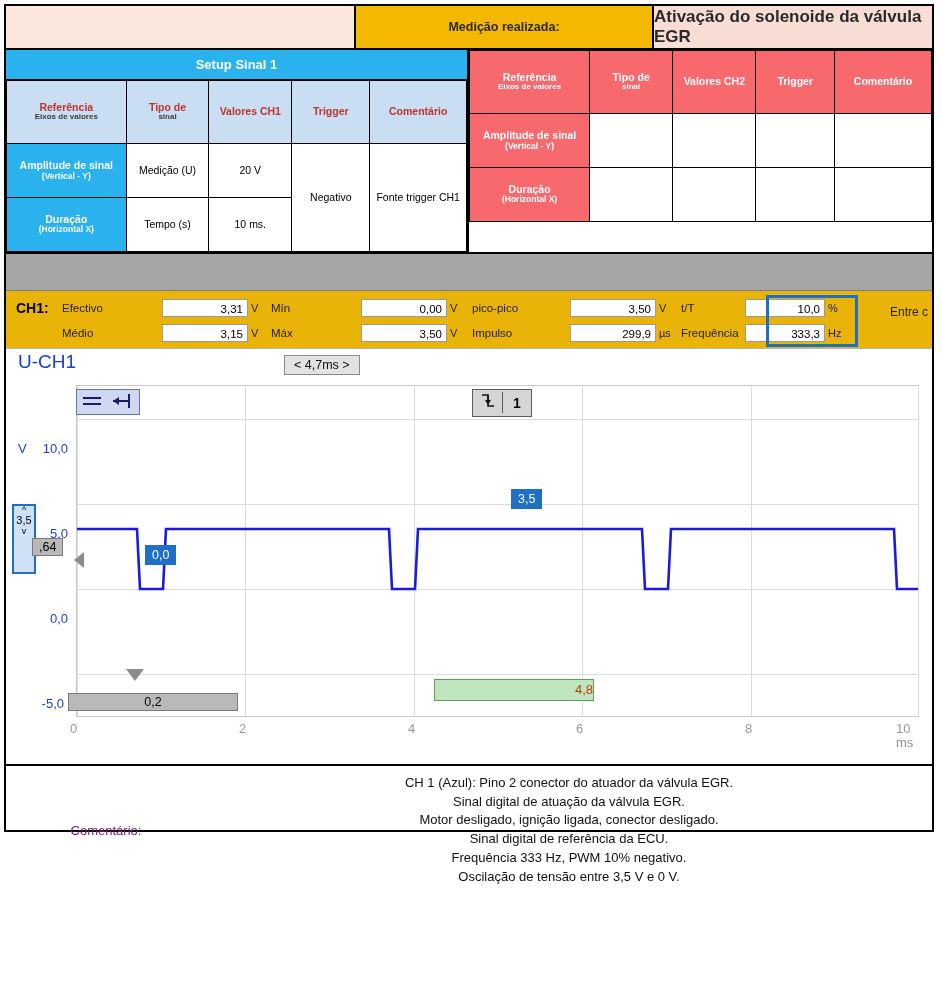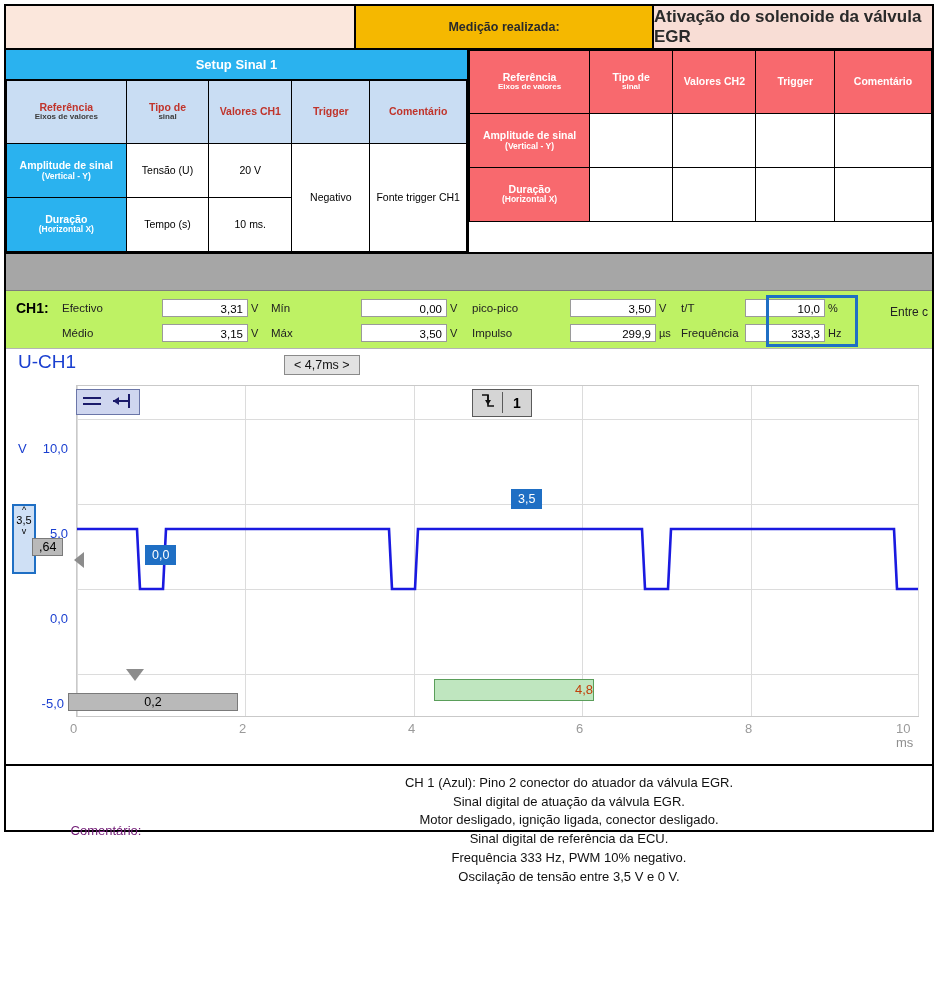--- a/index.html
+++ b/index.html
@@ -35,21 +35,21 @@
   .rowlab2{background:#f8696e;color:#ffffff;font-weight:bold;font-size:9.5px;line-height:1.1;}
   .rowlab2 .sub{display:block;font-size:8.5px;font-weight:bold;}
   .cell{background:#ffffff;color:#000;font-size:11px;}
   .r1{height:48px;}
   .r2{height:40px;}
 
   
   .grey-bar{height:36px;background:#a6a6a6;border-bottom:1px solid #7d7d7d;}
 
   
-  .meas{background:#bef264;border-bottom:1px solid #b4b4b4;padding:6px 6px 4px 6px;position:relative;height:58px;box-sizing:border-box;}
+  .meas{background:#eab308;border-bottom:1px solid #b4b4b4;padding:6px 6px 4px 6px;position:relative;height:58px;box-sizing:border-box;}
   .meas-row{display:flex;align-items:center;height:22px;margin-bottom:3px;}
   .ch-label{font-size:14px;font-weight:bold;color:#000;width:46px;padding-left:4px;}
   .m-name{font-size:11.5px;color:#222;}
   .m-box{background:#ffffff;border:1px solid #9a9a9a;height:18px;line-height:18px;text-align:right;
          padding-right:4px;font-size:11.5px;color:#000;box-sizing:border-box;}
   .m-unit{font-size:11px;color:#222;margin-left:3px;}
   .sel-box{border:3px solid #1f6fc4;position:absolute;left:760px;top:4px;width:92px;height:52px;box-sizing:border-box;pointer-events:none;}
   .entre{position:absolute;right:4px;top:14px;font-size:12px;color:#222;}
 
   
@@ -127,21 +127,21 @@
             </th>
             <th class="hdr1">
               <span>Comentário</span>
             </th>
           </tr>
           <tr class="r1">
             <td class="rowlab1">
               <span>Amplitude de sinal</span>
               <span class="sub">(Vertical - Y)</span>
             </td>
-            <td class="cell">Tensão (U)</td>
+            <td class="cell">Medição (U)</td>
             <td class="cell">20 V</td>
             <td class="cell" rowspan="2">Negativo</td>
             <td class="cell" rowspan="2">Fonte trigger CH1</td>
           </tr>
           <tr class="r2">
             <td class="rowlab1">
               <span>Duração</span>
               <span class="sub">(Horizontal X)</span>
             </td>
             <td class="cell">Tempo (s)</td>

